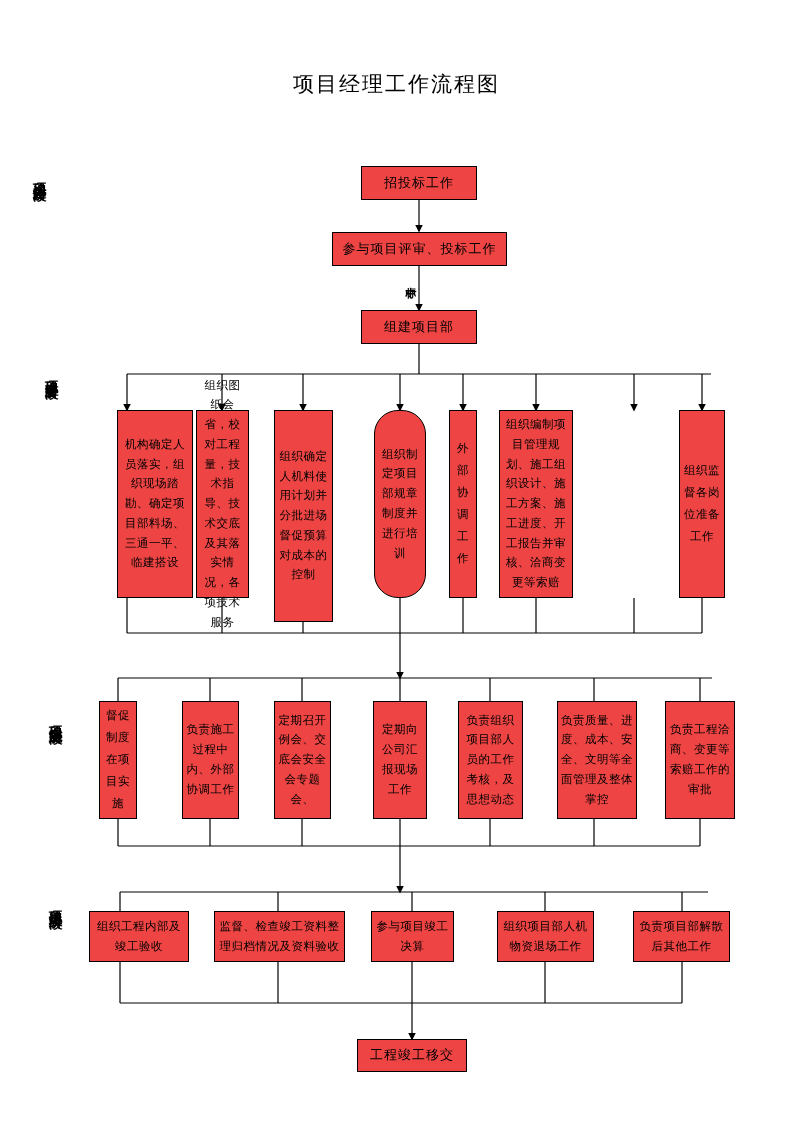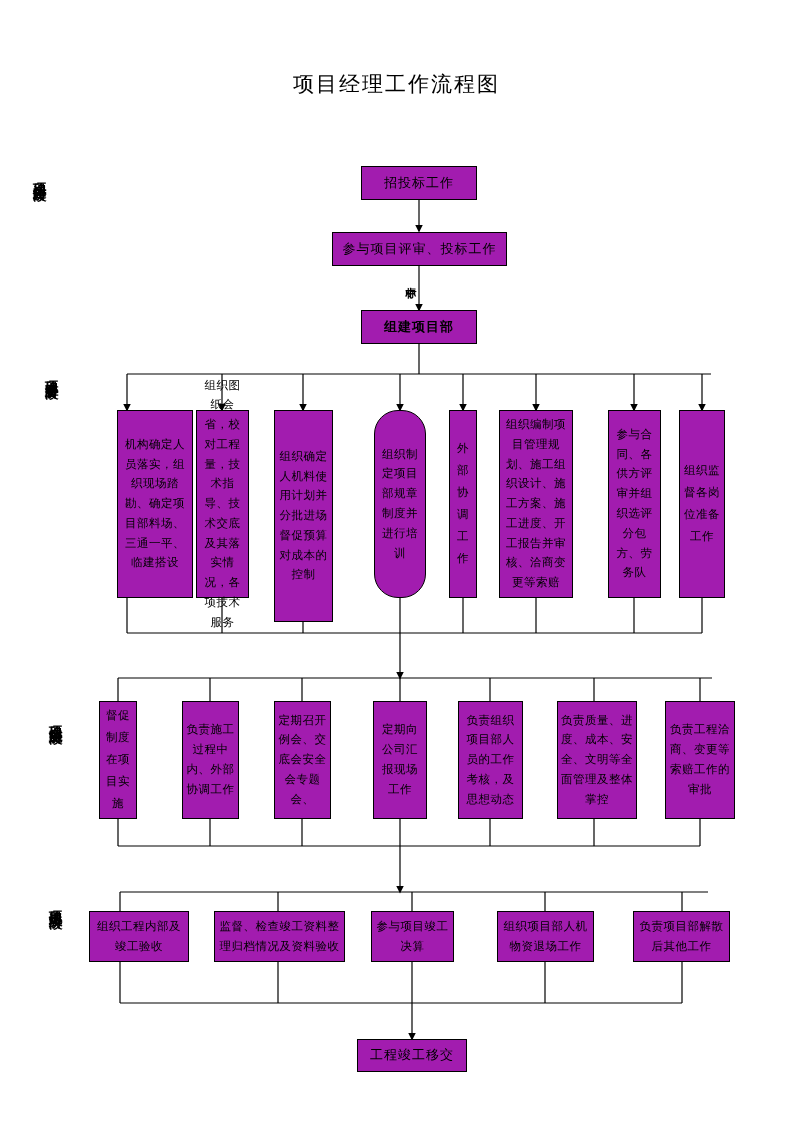--- a/index.html
+++ b/index.html
@@ -7,21 +7,21 @@
     width:793px;height:1122px;position:relative;overflow:hidden;
     font-family:"Liberation Serif","DejaVu Serif",serif;color:#000;
   }
   .page{position:absolute;inset:0;}
   #page-title{
     position:absolute;top:70px;left:0;width:793px;text-align:center;
     font-size:21px;letter-spacing:2px;font-family:"Liberation Serif","DejaVu Serif",serif;
   }
   svg{position:absolute;top:0;left:0;width:793px;height:1122px;}
   .box{
-    position:absolute;border:1px solid #000;background:#a21caf;box-sizing:border-box;
+    position:absolute;border:1px solid #000;background:#ef4444;box-sizing:border-box;
     display:flex;align-items:center;justify-content:center;text-align:center;
     font-size:11.5px;line-height:1.72;letter-spacing:0.5px;padding:2px 3px;
   }
   .box.big{font-size:13px;letter-spacing:1px;line-height:1.4;}
   .box .t{display:block;width:100%;}
   .box.narrow{font-size:11.5px;line-height:1.9;}
   .stage{
     position:absolute;font-weight:bold;font-size:13.5px;
     writing-mode:vertical-rl;text-orientation:upright;
     letter-spacing:1px;line-height:1.05;
@@ -119,44 +119,41 @@
   <div class="stage" style="left:48px;top:900px;">项目竣工阶段</div>
 
   <div class="edge-label" style="left:405px;top:278px;">中标</div>
 
   <div class="box big" style="left:361px;top:166px;width:116px;height:34px;">
     <span class="t">招投标工作</span>
   </div>
   <div class="box big" style="left:332px;top:232px;width:175px;height:34px;justify-content:center;">
     <span class="t">参与项目评审、投标工作</span>
   </div>
-  <div class="box big" style="left:361px;top:310px;width:116px;height:34px;font-weight:bold;">
+  <div class="box big" style="left:361px;top:310px;width:116px;height:34px;">
     <span class="t">组建项目部</span>
   </div>
 
   <div class="box" style="left:117px;top:410px;width:76px;height:188px;justify-content:center;">
     <span class="t">机构确定人员落实，组织现场踏勘、确定项目部料场、三通一平、临建搭设</span>
   </div>
   <div class="box" style="left:196px;top:410px;width:53px;height:188px;">
     <span class="t">组织图纸会省，校对工程量，技术指导、技术交底及其落实情况，各项技术服务</span>
   </div>
   <div class="box" style="left:274px;top:410px;width:59px;height:212px;">
     <span class="t">组织确定人机料使用计划并分批进场督促预算对成本的控制</span>
   </div>
   <div class="box" style="left:374px;top:410px;width:52px;height:188px;border-radius:24px;">
     <span class="t">组织制定项目部规章制度并进行培训</span>
   </div>
   <div class="box narrow" style="left:449px;top:410px;width:28px;height:188px;">
     <span class="t">外部协调工作</span>
   </div>
   <div class="box" style="left:499px;top:410px;width:74px;height:188px;">
     <span class="t">组织编制项目管理规划、施工组织设计、施工方案、施工进度、开工报告并审核、洽商变更等索赔</span>
-  </div>
-  <div class="box" style="left:608px;top:410px;width:53px;height:188px;">
-    <span class="t">参与合同、各供方评审并组织选评分包方、劳务队</span>
   </div>
   <div class="box narrow" style="left:679px;top:410px;width:46px;height:188px;">
     <span class="t">组织监督各岗位准备工作</span>
   </div>
 
   <div class="box narrow" style="left:99px;top:701px;width:38px;height:118px;">
     <span class="t">督促制度在项目实施</span>
   </div>
   <div class="box" style="left:182px;top:701px;width:57px;height:118px;">
     <span class="t">负责施工过程中内、外部协调工作</span>

